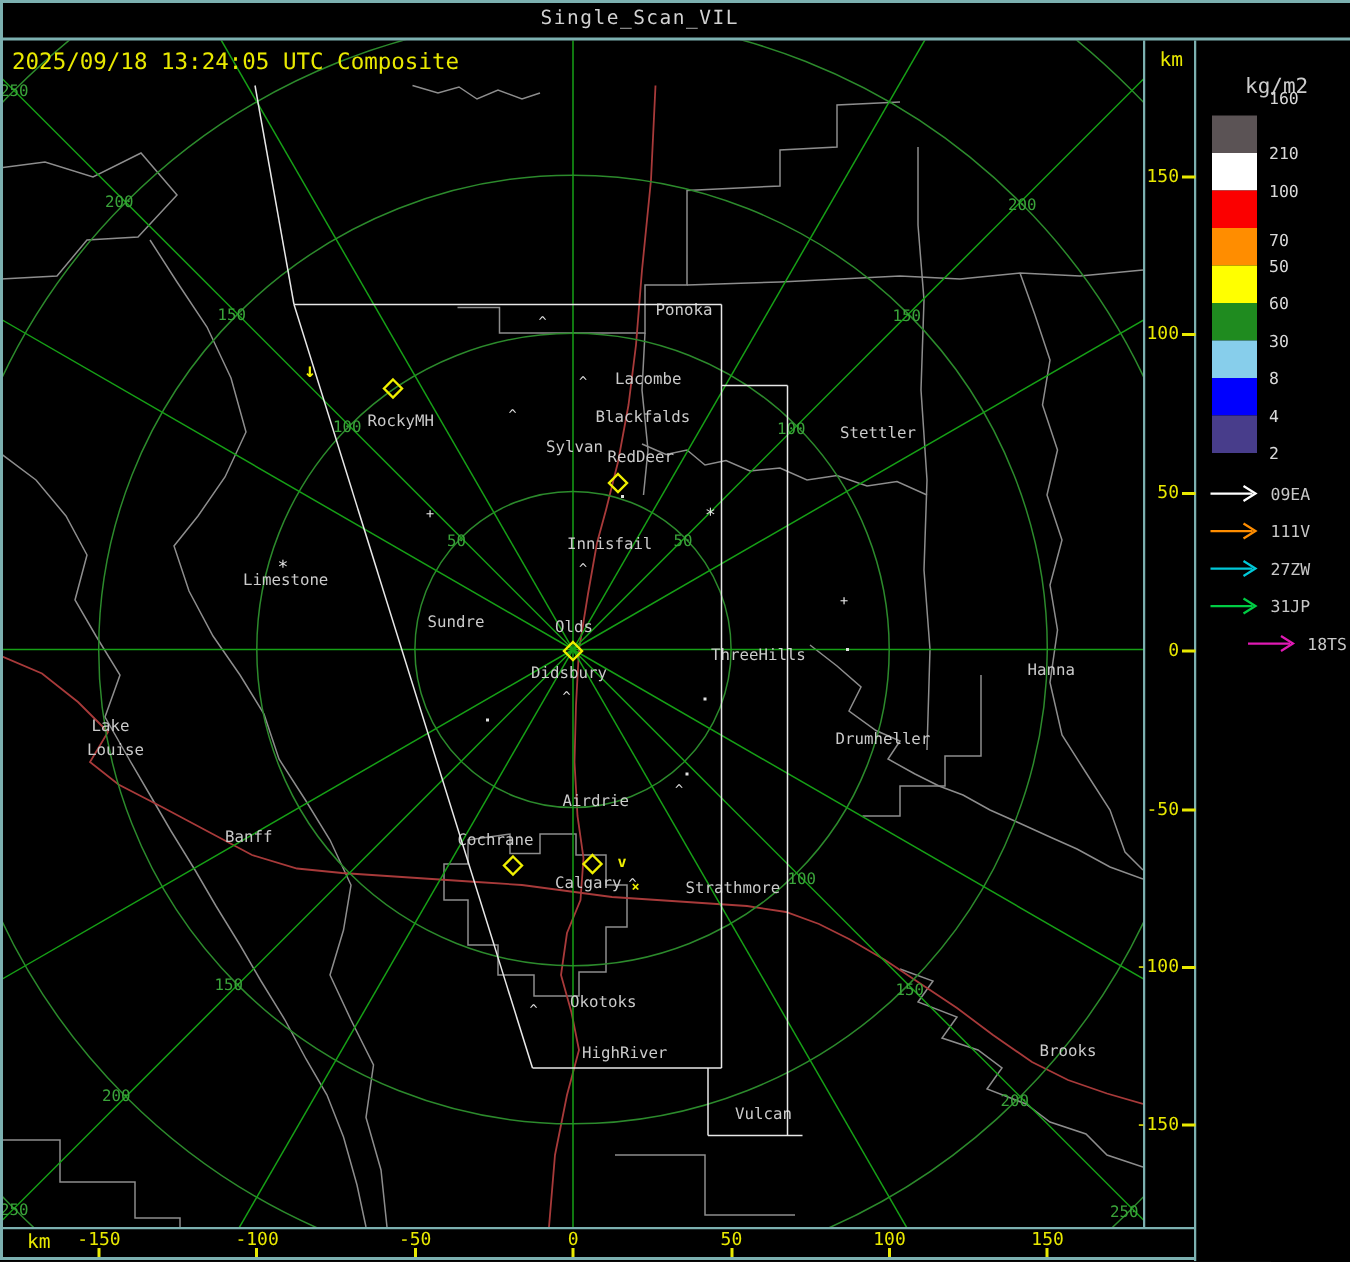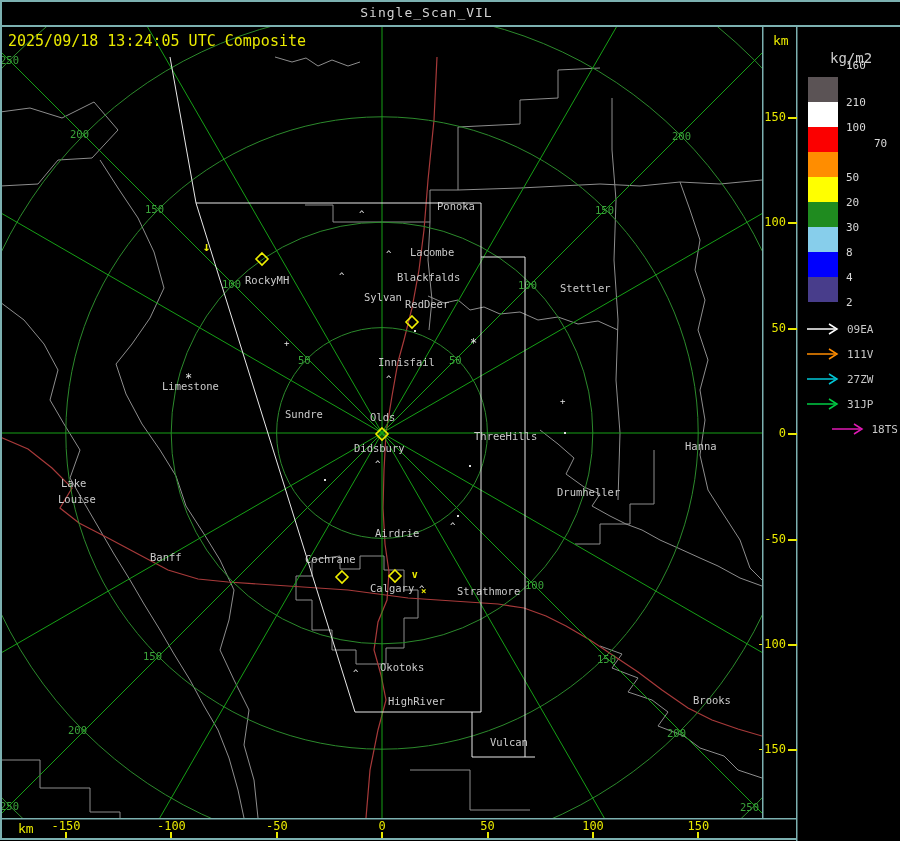--- a/index.html
+++ b/index.html
@@ -239,23 +239,23 @@
       <div class="swatch" style="top: 100px; background: rgb(251, 0, 0);"></div>
       <div class="swatch" style="top: 125px; background: rgb(255, 141, 0);"></div>
       <div class="swatch" style="top: 150px; background: rgb(255, 255, 0);"></div>
       <div class="swatch" style="top: 175px; background: rgb(31, 139, 31);"></div>
       <div class="swatch" style="top: 200px; background: rgb(135, 206, 235);"></div>
       <div class="swatch" style="top: 225px; background: rgb(0, 0, 254);"></div>
       <div class="swatch" style="top: 250px; background: rgb(72, 61, 139);"></div>
       <div class="scale-value" style="top: 32px;">160</div>
       <div class="scale-value" style="top: 69px;">210</div>
       <div class="scale-value" style="top: 94px;">100</div>
-      <div class="scale-value" style="top: 110px; margin-left: 28px;">70</div>
+      <div class="scale-value" style="top: 127px;">70</div>
       <div class="scale-value" style="top: 144px;">50</div>
-      <div class="scale-value" style="top: 169px;">20</div>
+      <div class="scale-value" style="top: 169px;">60</div>
       <div class="scale-value" style="top: 194px;">30</div>
       <div class="scale-value" style="top: 219px;">8</div>
       <div class="scale-value" style="top: 244px;">4</div>
       <div class="scale-value" style="top: 269px;">2</div>
       <div class="site-row" style="top: 294px;">
         <svg width="34" height="12">
           <line x1="1" y1="6" x2="29" y2="6" stroke="#ffffff" stroke-width="1.5"></line>
           <polyline points="23,1 31,6 23,11" fill="none" stroke="#ffffff" stroke-width="1.5"></polyline>
         </svg>
         <span class="site-label">09EA</span>

